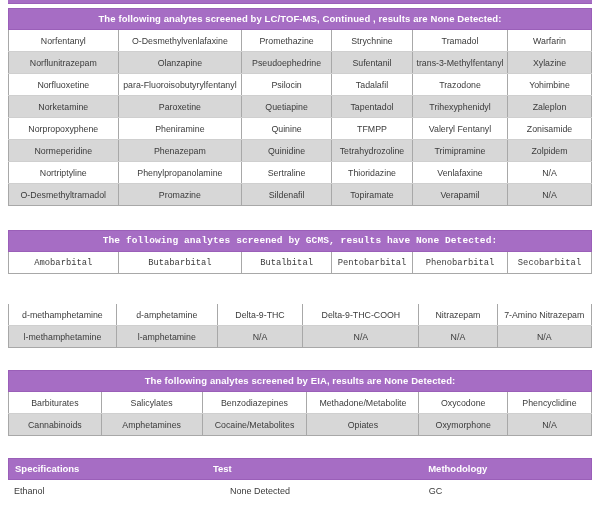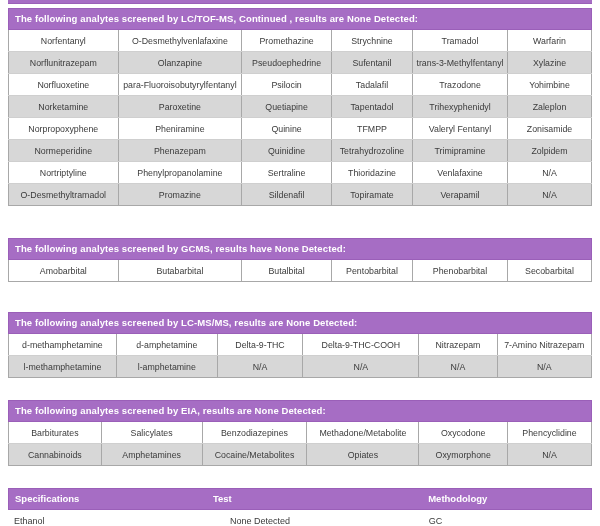--- a/index.html
+++ b/index.html
@@ -18,36 +18,37 @@
     padding: 0 8px;
   }
   .top-strip {
     height: 3px;
     background: var(--accent);
     border-bottom: 1px solid var(--accent-border);
     margin: 0;
   }
   section.tbl { width: 100%; }
   section.t0 { margin-top: 4px; }
-  section.t1 { margin-top: 32px; }
+  section.t1 { margin-top: 24px; font-family: Liberation Mono, monospace; }
   section.t2 { margin-top: 30px; }
   section.t3 { margin-top: 22px; }
   .tbl-title {
     background: var(--accent);
     border: 1px solid var(--accent-border);
     color: #ffffff;
     font-weight: bold;
     font-size: 9.5px;
     height: 20px;
     line-height: 20px;
     padding: 0 6px;
     box-sizing: content-box;
     letter-spacing: 0.1px;
     white-space: nowrap;
     overflow: hidden;
+    text-align: center;
   }
   table.grid {
     width: 100%;
     border-collapse: collapse;
     table-layout: fixed;
     background: #ffffff;
   }
   table.grid td {
     height: 21px;
     text-align: center;
@@ -205,21 +206,20 @@
               <td>Butabarbital</td>
               <td>Butalbital</td>
               <td>Pentobarbital</td>
               <td>Phenobarbital</td>
               <td>Secobarbital</td>
             </tr>
           </tbody>
         </table>
       </section>
       <section class="tbl t2">
-        <div class="tbl-title">The following analytes screened by LC-MS/MS, results are None Detected:</div>
         <table class="grid">
           <colgroup>
             <col style="width: 18.5%;">
             <col style="width: 17.3%;">
             <col style="width: 14.7%;">
             <col style="width: 19.9%;">
             <col style="width: 13.4%;">
             <col style="width: 16.2%;">
           </colgroup>
           <tbody>

